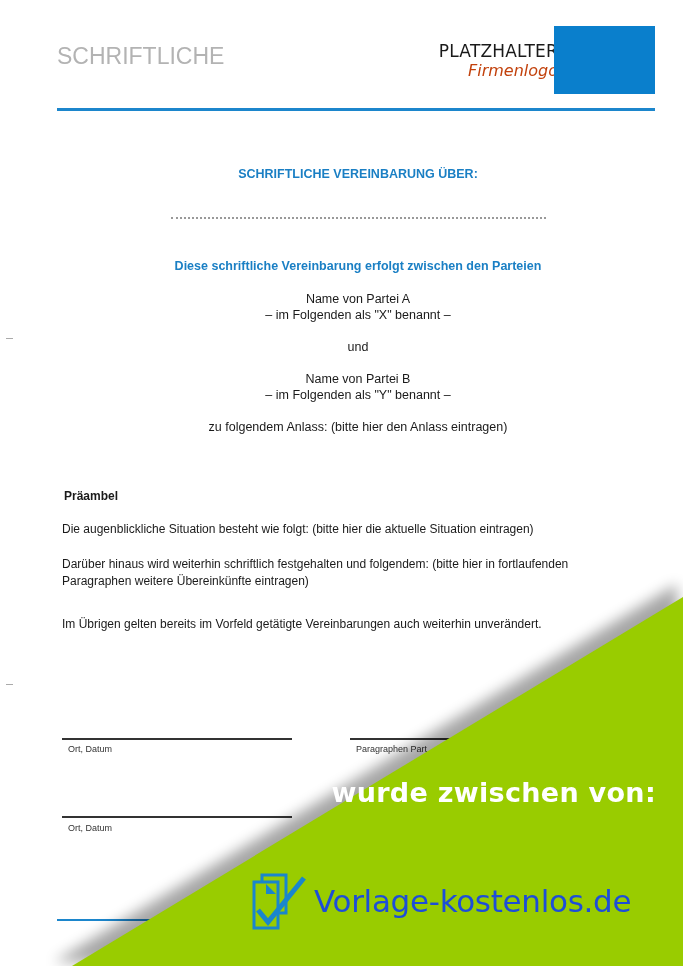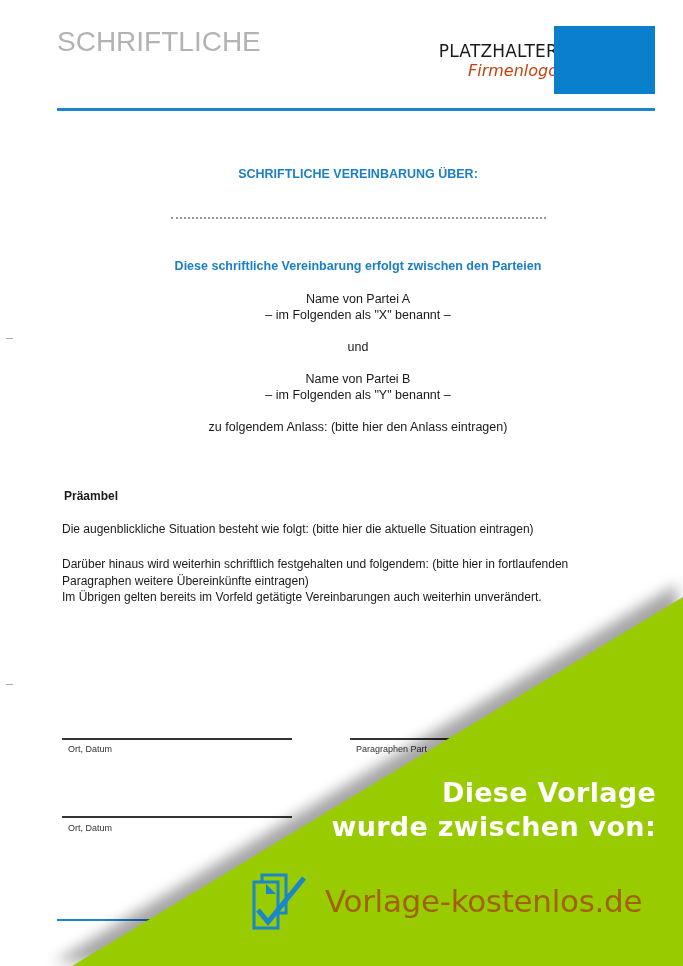--- a/index.html
+++ b/index.html
@@ -1,36 +1,36 @@
 <!DOCTYPE html>
 <html><head>
 <meta charset="utf-8">
 <style>
   html, body { margin:0; padding:0; }
   body { width:683px; height:966px; position:relative; overflow:hidden; background:#ffffff; font-family:"Liberation Sans", sans-serif; color:#1a1a1a; }
   .abs { position:absolute; }
-  .doc-title { left:57px; top:25px; font-size:28px; line-height:33px; color:#b3b3b3; letter-spacing:0px; }
+  .doc-title { left:57px; top:40px; font-size:23px; line-height:33px; color:#b3b3b3; letter-spacing:0px; }
   .logo-text { left:408px; top:40px; width:150px; text-align:right; }
   .logo-main { font-family:"DejaVu Sans", sans-serif; font-size:17px; color:#1a1a1a; line-height:22px; letter-spacing:0.2px; }
   .logo-sub { font-family:"DejaVu Sans", sans-serif; font-style:italic; font-size:16px; color:#c2410c; line-height:18px; margin-top:0px; }
   .logo-box { left:554px; top:26px; width:101px; height:68px; background:#0a7fcc; }
   .header-rule { left:57px; top:108px; width:598px; height:3px; background:#1c86cc; }
   .center { left:0; width:716px; text-align:center; }
   .h-blue { color:#1a7fc4; font-weight:bold; font-size:12.5px; }
   .dots { left:171px; top:209px; width:375px; height:8px; border-bottom:2px dotted #999; }
   .body-txt { font-size:12.5px; color:#1a1a1a; line-height:16px; }
   .small-txt { font-size:12px; color:#1a1a1a; line-height:17px; }
   .sig-line { height:1.5px; background:#333; }
   .sig-label { font-size:9px; color:#333; }
   .fold { left:6px; width:7px; height:1px; background:#aaa; }
   .bottom-rule { left:57px; top:919px; width:100px; height:2px; background:#1c86cc; }
   .green { left:0; top:0; width:683px; height:966px; }
   .promo { right:27px; top:776px; text-align:right; color:#ffffff; font-weight:bold; font-size:27px; line-height:34px; font-family:"DejaVu Sans", sans-serif; letter-spacing:0.3px; }
   .brand { left:252px; top:872px; display:flex; align-items:center; }
-  .brand-text { font-family:"DejaVu Sans", sans-serif; font-size:31px; color:#a16207; margin-left:15px; letter-spacing:-0.3px; }
+  .brand-text { font-family:"DejaVu Sans", sans-serif; font-size:31px; color:#1d4ed8; margin-left:4px; letter-spacing:-0.3px; }
 </style>
 </head>
 <body>
 
 <div class="abs doc-title">
   <div>SCHRIFTLICHE</div>
 </div>
 <div class="abs logo-text">
   <div class="logo-main">PLATZHALTER</div>
   <div class="logo-sub">Firmenlogo</div>
@@ -52,21 +52,21 @@
   <div>– im Folgenden als "Y" benannt –</div>
 </div>
 <div class="abs center body-txt" style="top:419px;">zu folgendem Anlass: (bitte hier den Anlass eintragen)</div>
 
 <div class="abs small-txt" style="left:64px; top:488px; font-weight:bold;">Präambel</div>
 <div class="abs small-txt" style="left:62px; top:521px;">Die augenblickliche Situation besteht wie folgt: (bitte hier die aktuelle Situation eintragen)</div>
 <div class="abs small-txt" style="left:62px; top:556px;">
   <div>Darüber hinaus wird weiterhin schriftlich festgehalten und folgendem: (bitte hier in fortlaufenden</div>
   <div>Paragraphen weitere Übereinkünfte eintragen)</div>
 </div>
-<div class="abs small-txt" style="left:62px; top:589px;">Im Übrigen gelten bereits im Vorfeld getätigte Vereinbarungen auch weiterhin unverändert.</div>
+<div class="abs small-txt" style="left:62px; top:616px;">Im Übrigen gelten bereits im Vorfeld getätigte Vereinbarungen auch weiterhin unverändert.</div>
 
 <div class="abs fold" style="top:338px;"></div>
 <div class="abs fold" style="top:684px;"></div>
 
 <div class="abs sig-line" style="left:62px; top:738px; width:230px;"></div>
 <div class="abs sig-label" style="left:68px; top:744px;">Ort, Datum</div>
 <div class="abs sig-line" style="left:350px; top:738px; width:120px;"></div>
 <div class="abs sig-label" style="left:356px; top:744px;">Paragraphen Part</div>
 <div class="abs sig-line" style="left:62px; top:816px; width:230px;"></div>
 <div class="abs sig-label" style="left:68px; top:823px;">Ort, Datum</div>
@@ -81,21 +81,20 @@
     </linearGradient>
     <filter id="blur" x="-10%" y="-10%" width="120%" height="120%">
         <feGaussianBlur stdDeviation="7"></feGaussianBlur>
       </filter>
   </defs>
   <polygon points="683,588 683,966 60,966" fill="#000" opacity="0.35" filter="url(#blur)" transform="translate(-6,-4)"></polygon>
   <polygon points="683,597 683,966 72,966" fill="#99cc00"></polygon>
 </svg>
 
 <div class="abs promo">
-  <div>Diese Vorlage</div>
   <div>wurde zwischen von:</div>
 </div>
 
 <div class="abs brand">
   <svg width="58" height="58" viewBox="0 0 58 58">
     <rect x="10" y="3" width="24" height="38" fill="none" stroke="#1a86cc" stroke-width="3"></rect>
     <rect x="2" y="10" width="24" height="46" fill="#99cc00" stroke="#1a86cc" stroke-width="3"></rect>
     <polygon points="14,12 24,22 14,22" fill="#1a86cc"></polygon>
     <polyline points="6,38 16,50 52,6" fill="none" stroke="#1a86cc" stroke-width="5" stroke-linejoin="miter"></polyline>
   </svg>

